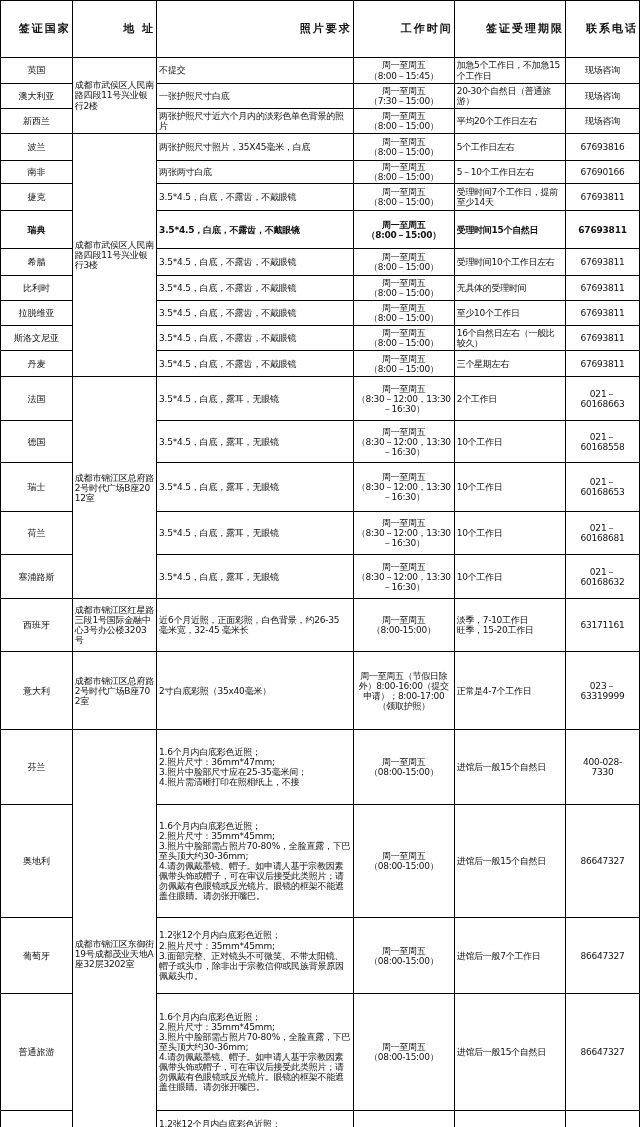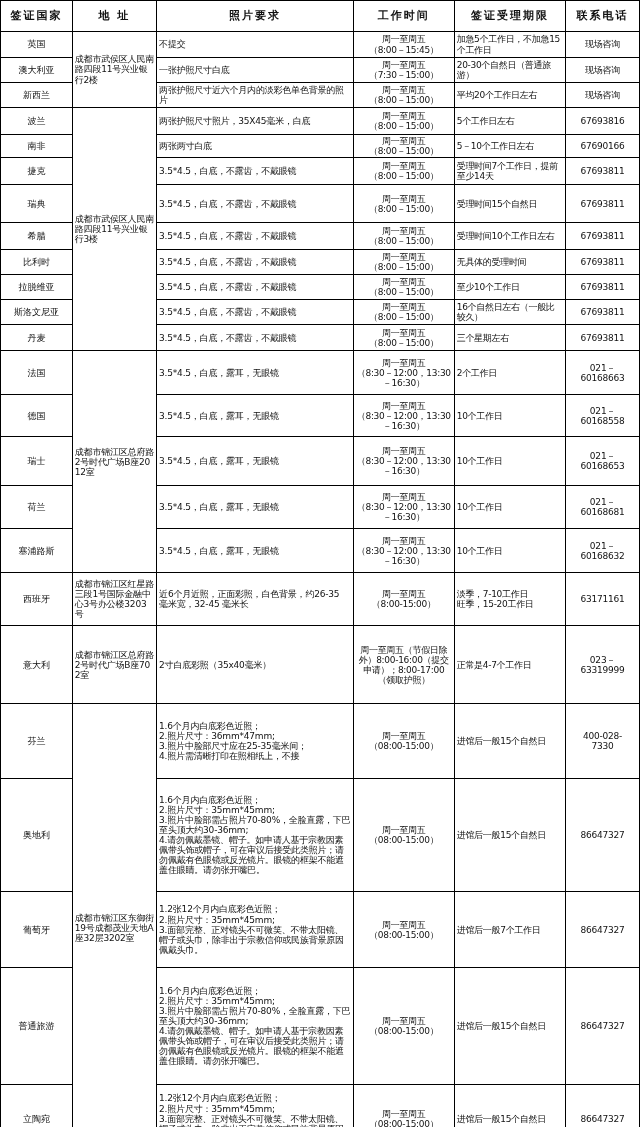--- a/index.html
+++ b/index.html
@@ -48,24 +48,24 @@
     vertical-align: middle;
     padding: 1px 2px;
     font-size: 9px;
     line-height: 1.12;
     color: #111111;
     word-break: break-all;
     overflow: hidden;
   }
   table.visa thead th {
     font-weight: bold;
-    text-align: center;
+    text-align: right;
     font-size: 11px;
     height: 26px;
-    padding: 2px 1px;
+    padding: 15px 1px;
     letter-spacing: 2px;
   }
   th.col-country { width: 66px; }
   th.col-address { width: 78px; }
   th.col-photo   { width: 186px; }
   th.col-hours   { width: 94px; }
   th.col-period  { width: 104px; }
   th.col-phone   { width: 68px; }
 
   td.country {
@@ -167,21 +167,21 @@
           <td class="phone nowrapish">67690166</td>
         </tr>
         <tr style="height: 27px;">
           <td class="country">捷克</td>
           <td class="photo ml single">3.5*4.5，白底，不露齿，不戴眼镜</td>
           <td class="hours nowrapish">周一至周五
 （8:00－15:00）</td>
           <td class="period nowrapish">受理时间7个工作日，提前至少14天</td>
           <td class="phone nowrapish">67693811</td>
         </tr>
-        <tr style="height: 38px;">
+        <tr style="height: 38px; font-weight: bold;">
           <td class="country">瑞典</td>
           <td class="photo ml single">3.5*4.5，白底，不露齿，不戴眼镜</td>
           <td class="hours nowrapish">周一至周五
 （8:00－15:00）</td>
           <td class="period nowrapish">受理时间15个自然日</td>
           <td class="phone nowrapish">67693811</td>
         </tr>
         <tr style="height: 27px;">
           <td class="country">希腊</td>
           <td class="photo ml single">3.5*4.5，白底，不露齿，不戴眼镜</td>

